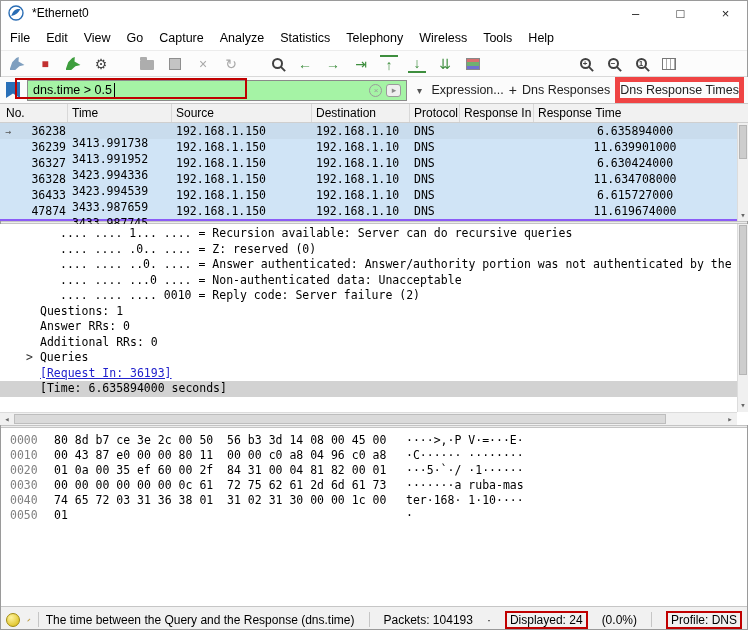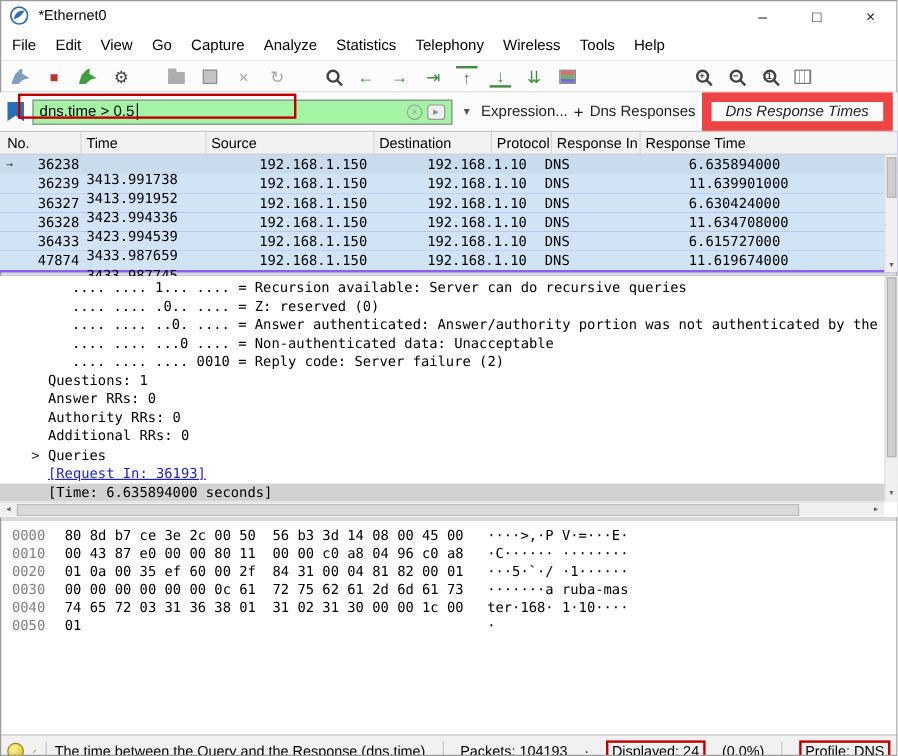--- a/index.html
+++ b/index.html
@@ -45,38 +45,38 @@
   .bookmark { width: 14px; height: 16px; background: #2a70b8; clip-path: polygon(0 0,100% 0,100% 100%,50% 72%,0 100%); margin: 0 2px; flex: 0 0 auto; }
   .filter-input { flex: 1 1 auto; height: 21px; background: #a5f3a5; border: 1px solid #8a8a8a; display: flex; align-items: center; padding: 0 5px; font-size: 12.5px; gap: 2px; min-width: 0; }
   .filter-text { white-space: pre; overflow: hidden; text-align: center; }
   .caret { width: 1px; height: 14px; background: #000; display: inline-block; flex: 0 0 auto; }
   .filter-right-icons { margin-left: auto; display: flex; gap: 4px; align-items: center; }
   .clear-circ { width: 13px; height: 13px; border-radius: 50%; border: 1px solid #9a9a9a; color: #9a9a9a; font-size: 8px; display: flex; align-items: center; justify-content: center; }
   .apply-box { width: 15px; height: 13px; border: 1px solid #9a9a9a; border-radius: 3px; color: #8a8a8a; font-size: 9px; display: flex; align-items: center; justify-content: center; background: #efefef; }
   .hist-btn { width: 14px; color: #555; font-size: 10px; text-align: center; flex: 0 0 auto; }
   .flabel { font-size: 12.5px; color: #222; flex: 0 0 auto; }
   .plus { font-size: 14px; }
-  .red-box { border: 8px solid #ef4444; padding: 1px 12px; font-style: italic; }
+  .red-box { border: 5px solid #ef4444; padding: 1px 0; }
   .filter-annotation { position: absolute; left: 15px; top: 1px; width: 232px; height: 21px; border: 2px solid #c00000; pointer-events: none; z-index: 9; }
 
   
   .packet-list { flex: 0 0 117px; position: relative; font-family: "DejaVu Sans Mono", monospace; font-size: 11.5px; background: #8b5cf6; }
   .pl-header { height: 19px; display: flex; background: #f1f1f1; border-bottom: 1px solid #cfcfcf; font-family: "Liberation Sans", sans-serif; font-size: 12px; align-items: center; }
   .pl-h { border-right: 1px solid #d8d8d8; height: 100%; display: flex; align-items: center; padding-left: 4px; }
   .h-no { width: 68px; padding-left: 6px; } .h-time { width: 104px; } .h-src { width: 140px; } .h-dst { width: 98px; } .h-proto { width: 50px; } .h-rin { width: 74px; } .h-rt { flex: 1; border-right: none; }
   .pl-row { height: 16px; display: flex; align-items: center; background: #d0e4f6; }
   .pl-row.first { background: #c9dced; }
   .c-mk { width: 16px; text-align: center; color: #555; font-size: 10px; }
   .c-no { width: 52px; text-align: right; padding-right: 2px; }
   .c-time { width: 104px; padding-left: 4px; margin-top: 24px; }
-  .c-src { width: 140px; padding-left: 4px; margin-left: 40px; }
+  .c-src { width: 140px; padding-left: 4px; }
   .c-dst { width: 98px; padding-left: 4px; }
   .c-proto { width: 50px; padding-left: 4px; }
   .c-rin { width: 74px; }
-  .c-rt { flex: 1; text-align: left; padding-right: 12px; }
+  .c-rt { flex: 1; text-align: center; padding-right: 12px; }
   .pl-scroll { position: absolute; right: 0; top: 19px; bottom: 0; width: 11px; background: #f0f0f0; border-left: 1px solid #dcdcdc; }
   .pl-thumb { position: absolute; top: 2px; left: 1px; right: 1px; height: 34px; background: #cdcdcd; border: 1px solid #b5b5b5; }
   .pl-down { position: absolute; bottom: 0; left: 0; right: 0; height: 13px; display: flex; align-items: center; justify-content: center; color: #666; font-size: 9px; }
 
   .splitter { flex: 0 0 3px; background: #ececec; border-top: 1px solid #c4c4c4; border-bottom: 1px solid #c4c4c4; }
 
   
   .detail-pane { flex: 0 0 201px; position: relative; font-family: "DejaVu Sans Mono", monospace; font-size: 11.5px; background: #fff; }
   .detail-lines { height: 188px; overflow: hidden; padding-top: 2px; }
   .dl { height: 15.5px; line-height: 15.5px; white-space: pre; overflow: hidden; }
@@ -291,21 +291,20 @@
 
   <div class="detail-pane">
     <div class="detail-lines">
       <div class="dl i3">.... .... 1... .... = Recursion available: Server can do recursive queries</div>
       <div class="dl i3">.... .... .0.. .... = Z: reserved (0)</div>
       <div class="dl i3">.... .... ..0. .... = Answer authenticated: Answer/authority portion was not authenticated by the</div>
       <div class="dl i3">.... .... ...0 .... = Non-authenticated data: Unacceptable</div>
       <div class="dl i3">.... .... .... 0010 = Reply code: Server failure (2)</div>
       <div class="dl i2">Questions: 1</div>
       <div class="dl i2">Answer RRs: 0</div>
-      <div class="dl i2">Authority RRs: 0</div>
       <div class="dl i2">Additional RRs: 0</div>
       <div class="dl i1">
         <span class="expander">&gt;</span>
         <span>Queries</span>
       </div>
       <div class="dl i2 link">[Request In: 36193]</div>
       <div class="dl i2 selected">[Time: 6.635894000 seconds]</div>
     </div>
     <div class="d-vscroll">
       <div class="d-vthumb"></div>

